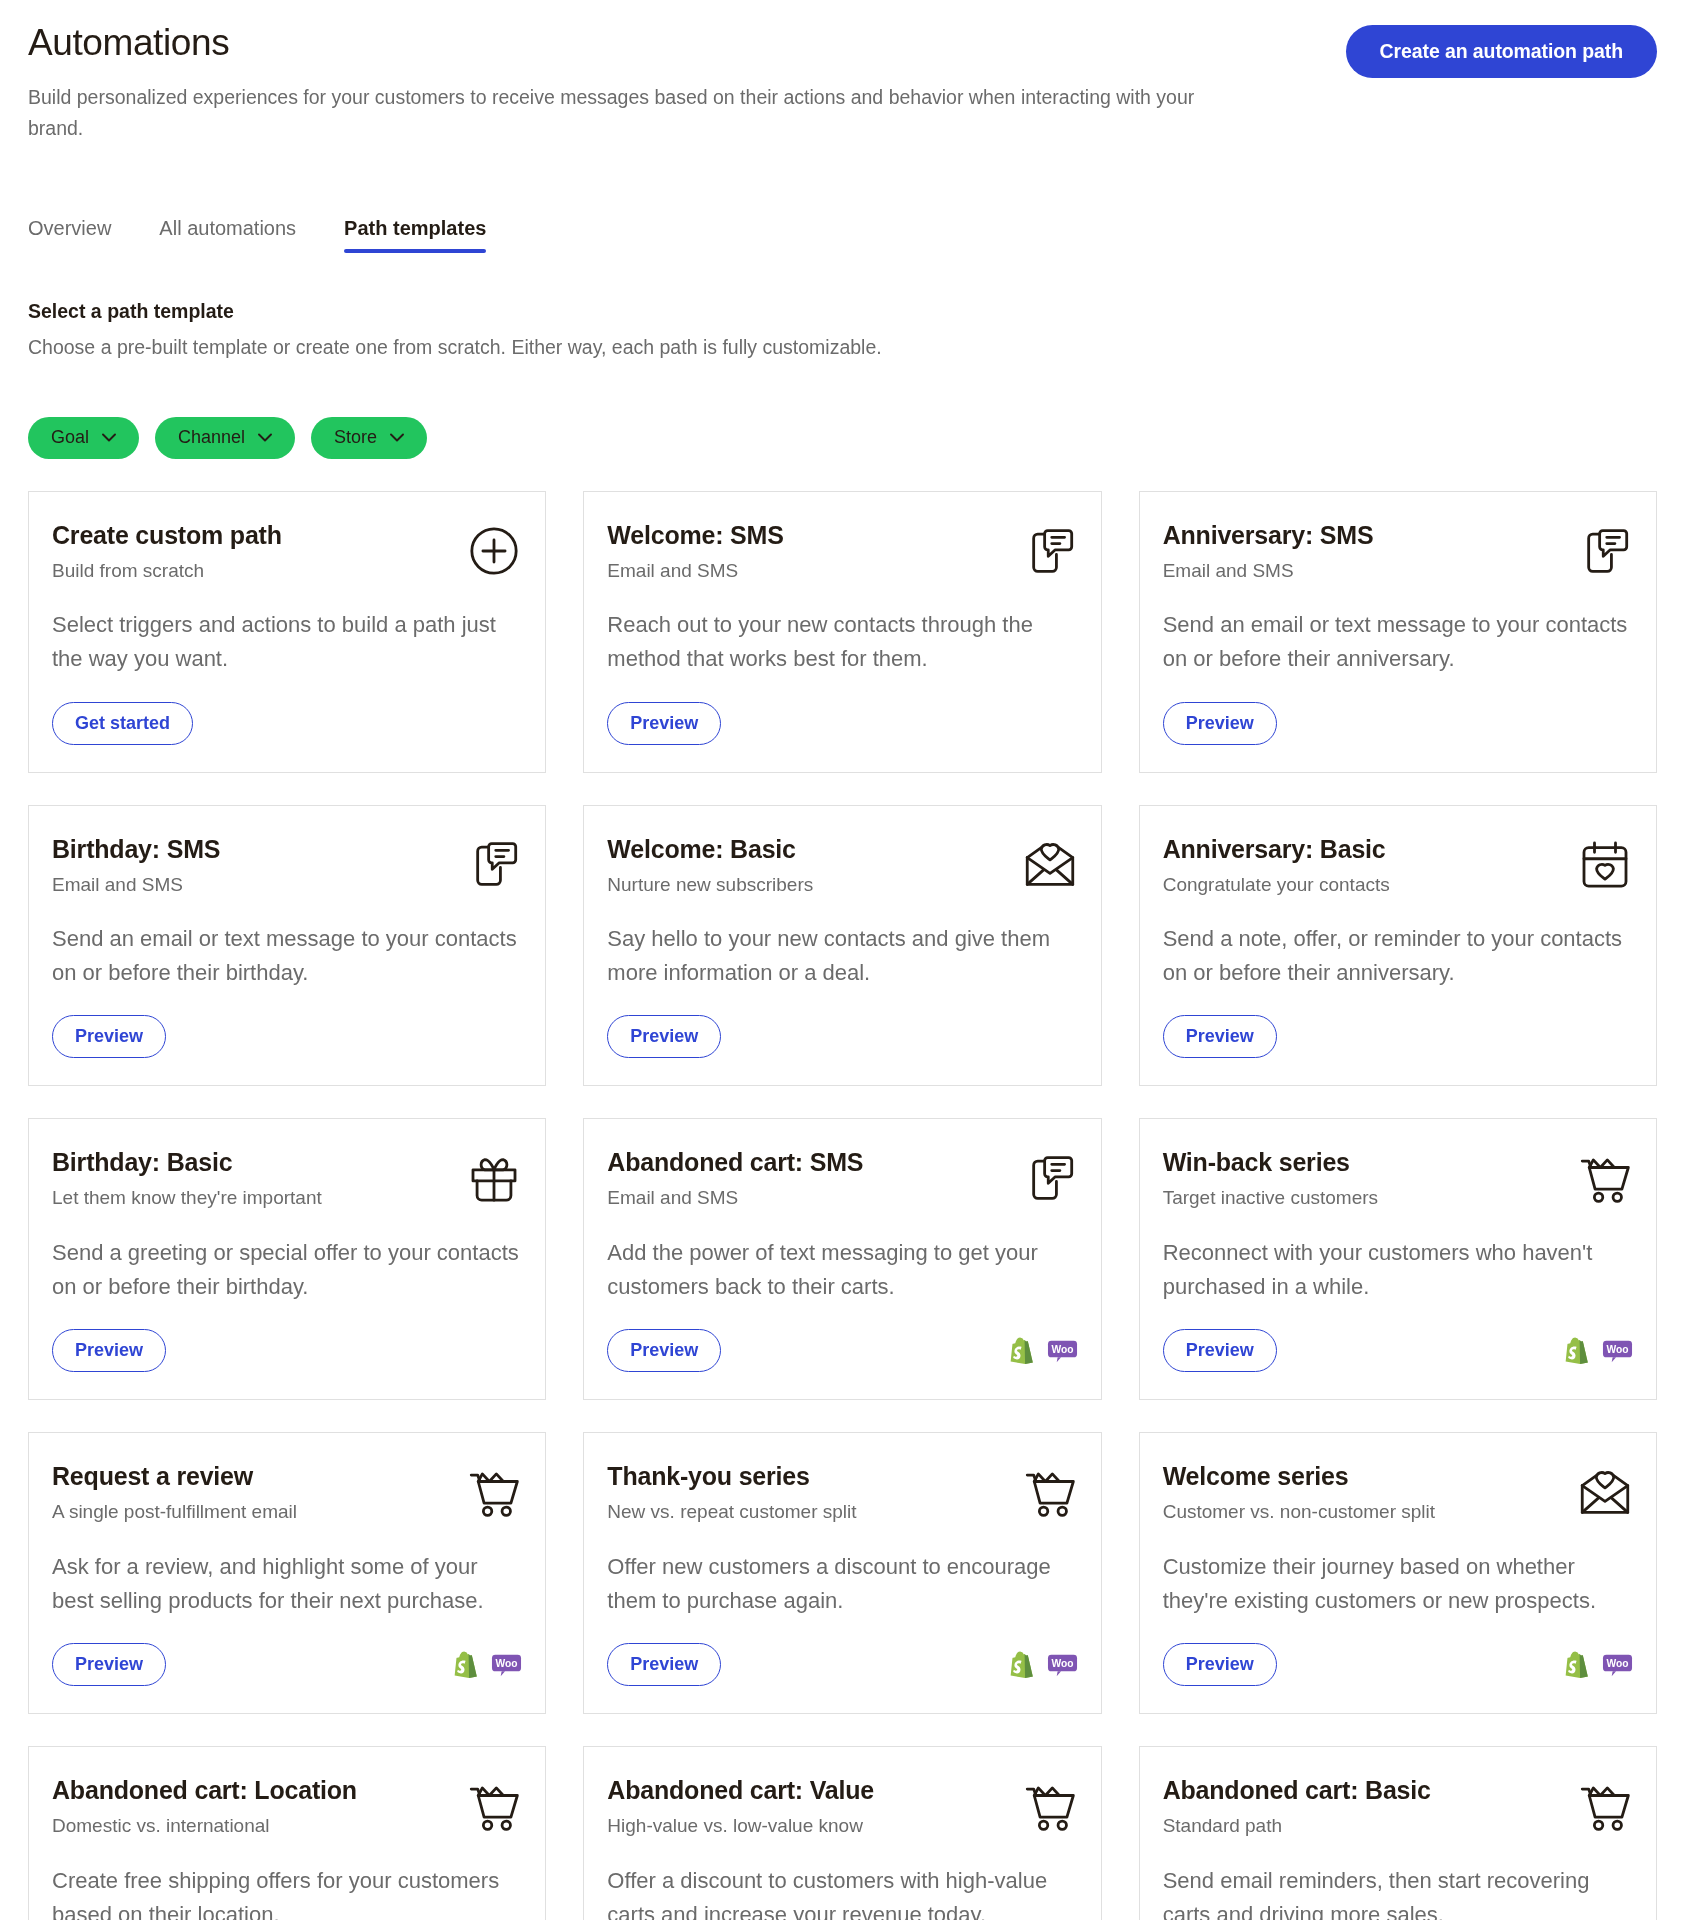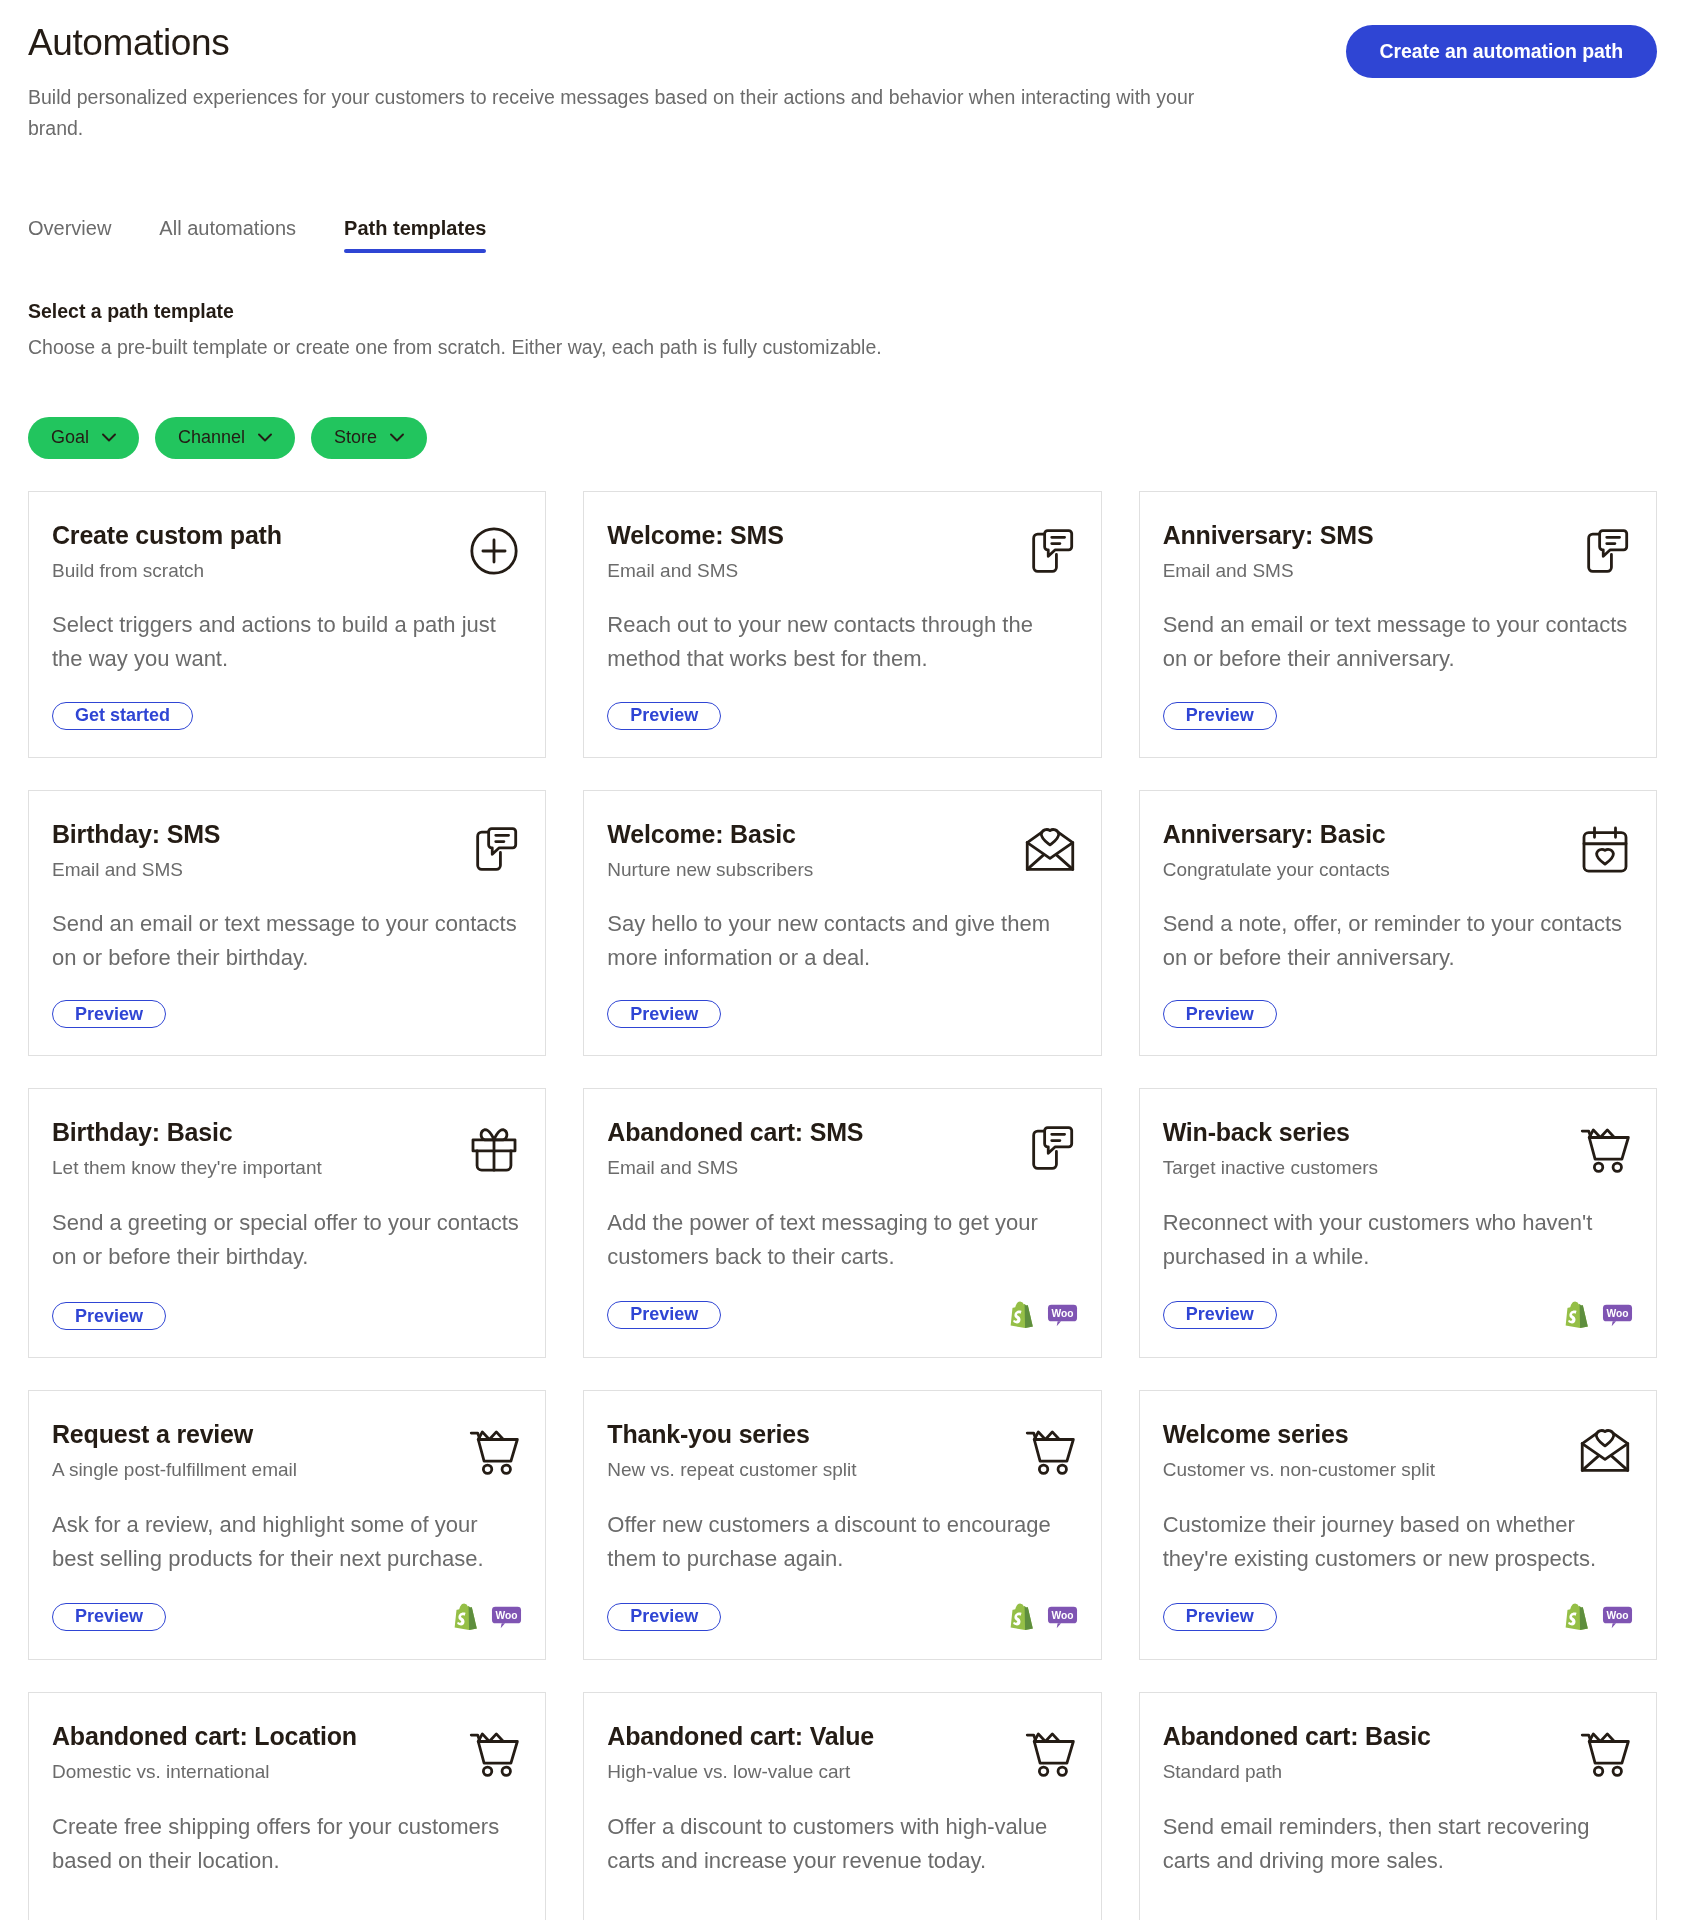--- a/index.html
+++ b/index.html
@@ -141,21 +141,21 @@
     padding-top: 25px;
     display: flex;
     align-items: center;
     justify-content: space-between;
   }
   .ghost-btn {
     border: 1px solid #2f45d4;
     background: #ffffff;
     color: #2f45d4;
     border-radius: 999px;
-    height: 28px;
+    height: 43px;
     padding: 0 22px;
     font-size: 18px;
     font-weight: 700;
     font-family: "Liberation Sans", sans-serif;
     cursor: pointer;
     white-space: nowrap;
   }
   .store-badges { display: flex; align-items: center; gap: 10px; }
   .badge { width: 31px; height: 31px; display: block; }
   .badge svg { display: block; width: 100%; height: 100%; }
@@ -572,21 +572,21 @@
         <div class="card-desc">Create free shipping offers for your customers based on their location.</div>
         <div class="card-foot">
           <span></span>
           <div class="store-badges"></div>
         </div>
       </div>
       <div class="card">
         <div class="card-head">
           <div class="card-titles">
             <div class="card-title">Abandoned cart: Value</div>
-            <div class="card-sub">High-value vs. low-value cart</div>
+            <div class="card-sub">High-value vs. low-value know</div>
           </div>
           <span class="card-icon">
             <svg viewBox="0 0 48 48">
               <path d="M4.5 9.5H10L12 15" stroke="#241c15" fill="none" stroke-width="2.4" stroke-linecap="round" stroke-linejoin="round"></path>
               <path d="M10.5 15H44L38.5 33.5H15.5Z" stroke="#241c15" fill="none" stroke-width="2.4" stroke-linecap="round" stroke-linejoin="round"></path>
               <path d="M10.5 15 14 8.5 20 15" stroke="#241c15" fill="none" stroke-width="2.4" stroke-linecap="round" stroke-linejoin="round"></path>
               <path d="M20 15 26 8.5 32 15" stroke="#241c15" fill="none" stroke-width="2.4" stroke-linecap="round" stroke-linejoin="round"></path>
               <circle cx="18.5" cy="40.5" r="3.6" stroke="#241c15" fill="none" stroke-width="2.4" stroke-linecap="round" stroke-linejoin="round"></circle>
               <circle cx="34.5" cy="40.5" r="3.6" stroke="#241c15" fill="none" stroke-width="2.4" stroke-linecap="round" stroke-linejoin="round"></circle>
             </svg>

